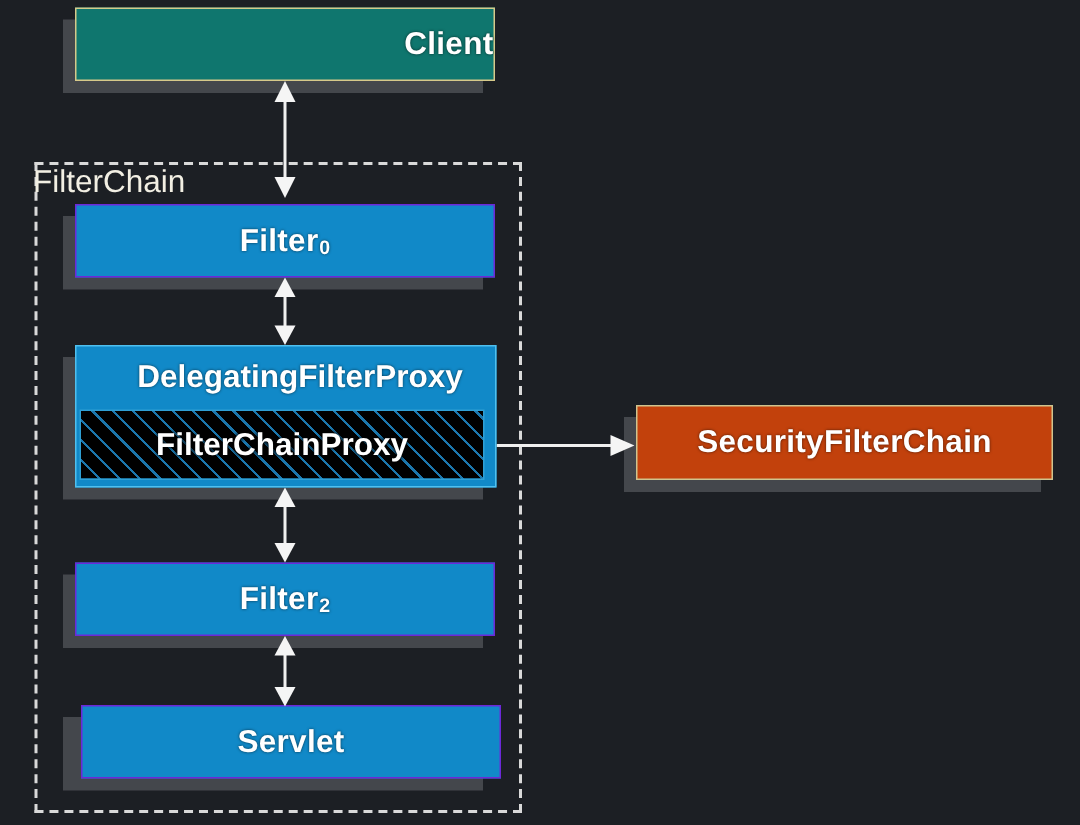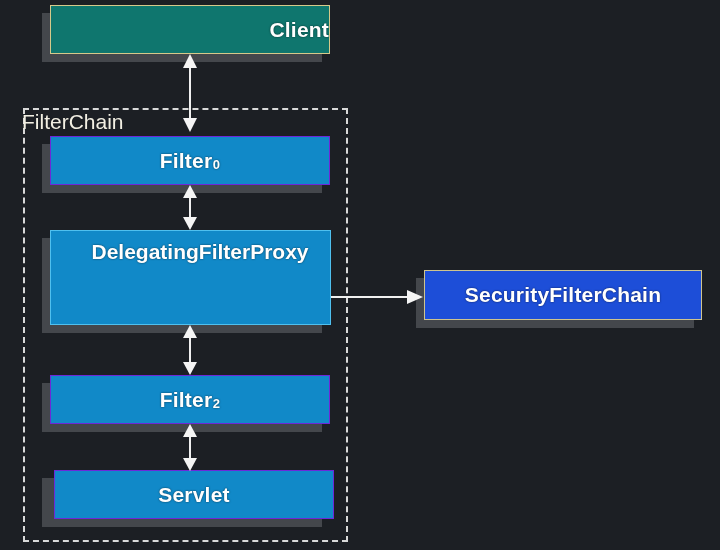--- a/index.html
+++ b/index.html
@@ -40,21 +40,21 @@
     border: 1px solid #d6c98a;
     font-size: 21px;
     justify-content: flex-end;
   }
   .node.blue {
     background: #1189c8;
     border: 1px solid #6d28d9;
     font-size: 21px;
   }
   .node.gray {
-    background: #1d4ed8;
+    background: #c2410c;
     border: 1px solid #cfc48e;
     font-size: 21px;
   }
 
   
   .dfp {
     position: absolute;
     box-sizing: border-box;
     background: #1189c8;
     border: 1px solid #4fc0ef;
@@ -159,20 +159,23 @@
 
   <svg class="arrow-v" style="left:179px; top:185px;" width="22" height="45">
     <line x1="11" y1="6" x2="11" y2="39" stroke="#f0f0f0" stroke-width="2"></line>
     <polygon points="11,0 4,13 18,13" fill="#f5f5f5"></polygon>
     <polygon points="11,45 4,32 18,32" fill="#f5f5f5"></polygon>
   </svg>
 
   <div class="shadow" style="left:42px; top:238px; width:280px; height:95px;"></div>
   <div class="dfp" style="left:50px; top:230px; width:281px; height:95px;">
     <div class="dfp-title">DelegatingFilterProxy</div>
+    <div class="fcp">
+      <span>FilterChainProxy</span>
+    </div>
   </div>
 
   <svg class="arrow-h" style="left:331px; top:287px;" width="92" height="20">
     <line x1="0" y1="10" x2="80" y2="10" stroke="#f0f0f0" stroke-width="2"></line>
     <polygon points="92,10 76,3 76,17" fill="#f5f5f5"></polygon>
   </svg>
 
   <div class="shadow" style="left:416px; top:278px; width:278px; height:50px;"></div>
   <div class="node gray" style="left:424px; top:270px; width:278px; height:50px;">
     <span>SecurityFilterChain</span>

